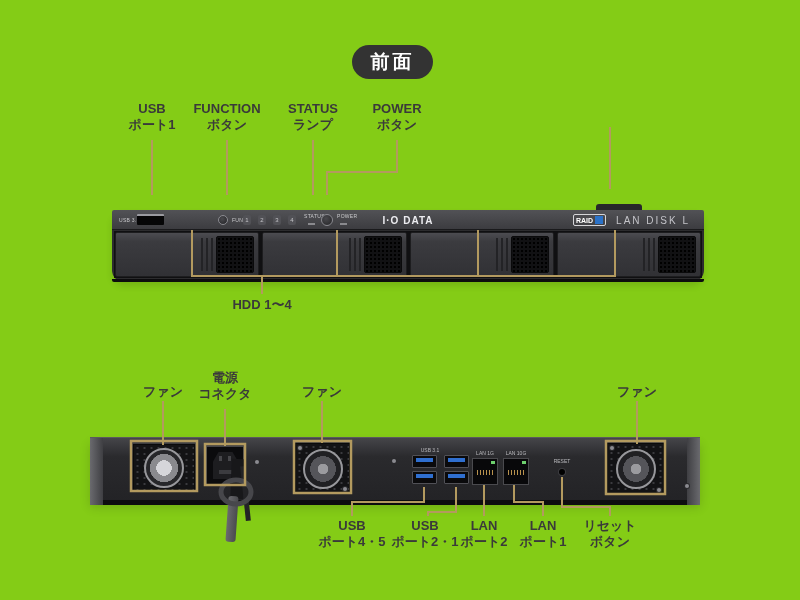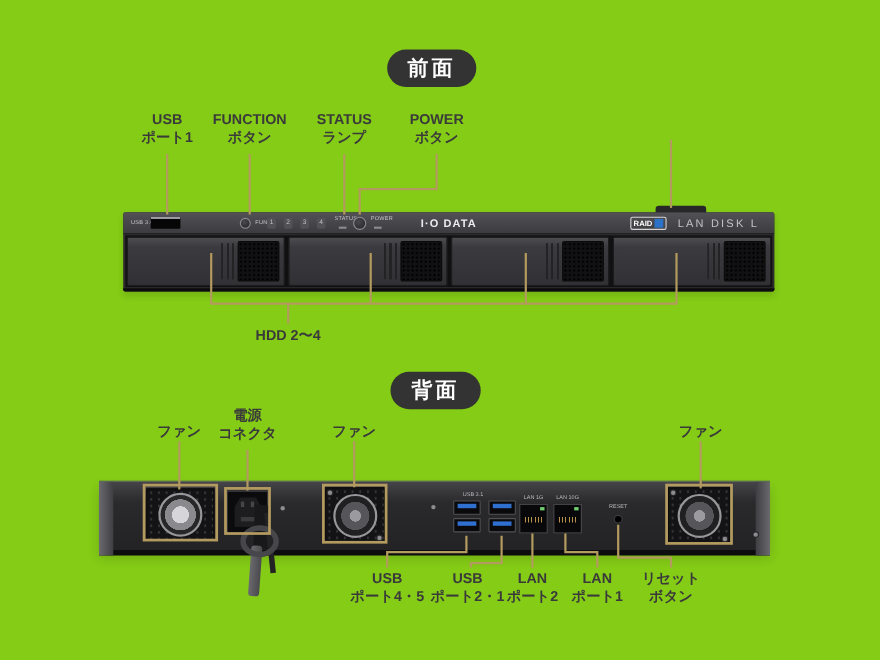--- a/index.html
+++ b/index.html
@@ -16,22 +16,22 @@
   
   .lbl{position:absolute;transform:translateX(-50%);text-align:center;font-size:13px;
        font-weight:bold;color:var(--label_text,#3a3a3a);line-height:1.22;white-space:nowrap;z-index:5}
   
   .overlay{position:absolute;left:0;top:0;z-index:6;pointer-events:none}
   .co{stroke:var(--callout,#b39a5f);stroke-width:2;fill:none}
   .cobox{stroke:var(--callout,#b39a5f);stroke-width:2.5;fill:none}
   .coil{fill:none;stroke:#47474b;stroke-width:5}
 
   
-  .fd{position:absolute;left:112px;top:193px;width:592px;height:72px;background:#2c2c2e;
-      border-radius:2px;box-shadow:0 4px 7px rgba(0,0,0,.12);z-index:2}
+  .fd{position:absolute;left:112px;top:210px;width:592px;height:72px;background:#2c2c2e;
+      border-radius:12px;box-shadow:0 4px 7px rgba(0,0,0,.12);z-index:2}
   .fd-top{position:absolute;left:0;top:0;right:0;height:20px;border-radius:2px 2px 0 0;
           background:linear-gradient(180deg,#525256,#3c3c40);border-bottom:1px solid #1a1a1c}
   .tiny{position:absolute;font-size:5px;color:#c9c9cc;letter-spacing:.3px;line-height:1}
   .fd-usb{position:absolute;left:25px;top:4px;width:27px;height:11px;background:#060607;
           border-top:2px solid #9a9aa0;border-radius:1px}
   .circle-btn{position:absolute;border-radius:50%;border:1px solid #8a8a90;
               background:radial-gradient(circle at 40% 35%,#4a4a4e,#232326)}
   .ind{position:absolute;top:5px;width:8px;height:10px;border-radius:2px;background:#515156;
        color:#c2c2c6;font-size:6px;display:flex;align-items:center;justify-content:center}
   .led{position:absolute;width:7px;height:2px;background:#8a8a8e}
@@ -112,21 +112,21 @@
   </div>
   <div class="lbl" style="left:313px;top:101px">
     <div>STATUS</div>
     <div>ランプ</div>
   </div>
   <div class="lbl" style="left:397px;top:101px">
     <div>POWER</div>
     <div>ボタン</div>
   </div>
   <div class="lbl" style="left:262px;top:297px">
-    <div>HDD 2〜4</div>
+    <div>HDD 1〜4</div>
   </div>
 
   <div class="fd">
     <div class="info-tab"></div>
     <div class="fd-top">
       <span class="tiny" style="left:7px;top:8px">USB 3.0</span>
       <div class="fd-usb"></div>
       <div class="circle-btn" style="left:106px;top:5px;width:10px;height:10px"></div>
       <span class="tiny" style="left:120px;top:8px">FUNC</span>
       <div class="ind" style="left:131px">1</div>
@@ -159,21 +159,20 @@
           <div class="bay-vent"></div>
       </div>
       <div class="bay">
         <div class="bay-slots"></div>
           <div class="bay-vent"></div>
       </div>
     </div>
     <div class="fd-bottom"></div>
   </div>
 
-  <div class="badge" style="left:355px;top:338px;width:82px;height:34px">背面</div>
 
   <div class="lbl" style="left:163px;top:384px">
     <div>ファン</div>
   </div>
   <div class="lbl" style="left:225px;top:370px">
     <div>電源</div>
     <div>コネクタ</div>
   </div>
   <div class="lbl" style="left:322px;top:384px">
     <div>ファン</div>

